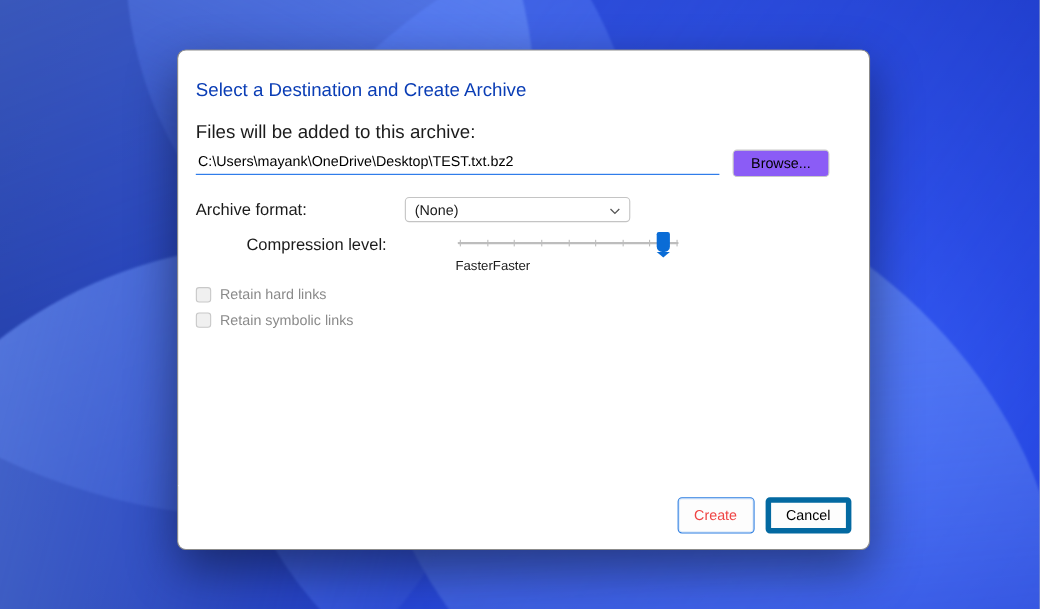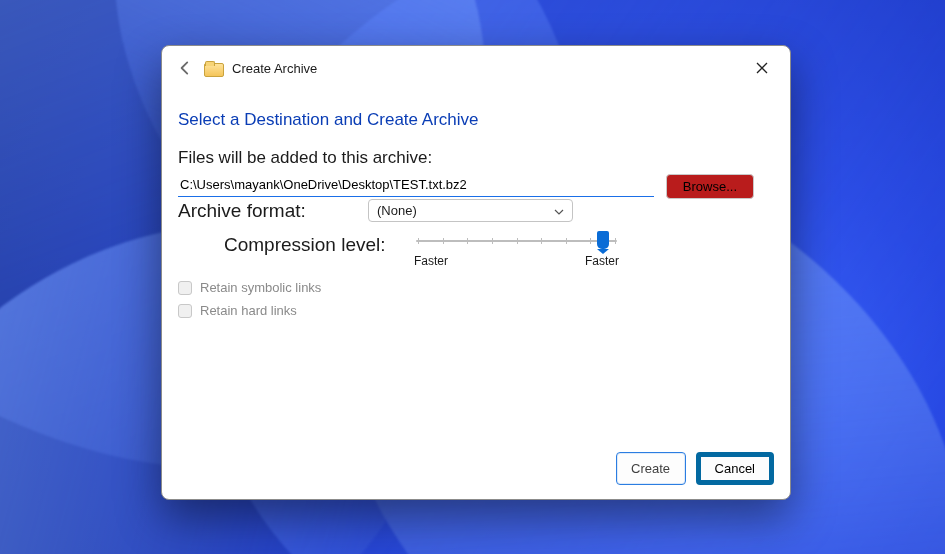--- a/index.html
+++ b/index.html
@@ -92,46 +92,46 @@
     color: #0a3db5;
     font-size: 17px;
     font-weight: 400;
     margin: 14px 0 18px 0;
   }
   .hint {
     font-size: 17px;
     margin-bottom: 6px;
   }
 
-  .path-row { display:flex; gap:12px; align-items:flex-start; }
+  .path-row { display:flex; gap:12px; align-items:flex-start; margin-bottom:18px;}
   .path-input {
     flex:1;
     border:none;
     border-bottom:1px solid #1a6fe8;
     padding:3px 2px 4px 2px;
     font-size:13px;
     font-family:inherit;
     outline:none;
     background:transparent;
   }
   .browse-btn {
     border:1px solid #c9c9c9;
-    background:#b91c1c;
+    background:#8b5cf6;
     border-radius:4px;
     padding:4px 16px;
     font-size:13px;
     cursor:pointer;
   }
 
   .form-row {
     display:flex;
     align-items:center;
     margin-bottom:12px;
   }
-  .form-label { width:190px; font-size:19px; }
+  .form-label { width:190px; font-size:15px; }
   .combo {
     width:205px;
     border:1px solid #c4c4c4;
     border-radius:4px;
     padding:3px 8px;
     font-size:13px;
     background:#fff;
     display:flex;align-items:flex-end;justify-content:space-between;
     cursor:pointer;
   }
@@ -157,21 +157,21 @@
     background:#0a6cd6;
     border-radius:2px 2px 5px 5px;
     transform:translateX(-50%);
   }
   .thumb::after{
     content:"";position:absolute;left:0;bottom:-5px;
     border-left:6px solid transparent;border-right:6px solid transparent;
     border-top:5px solid #0a6cd6;
   }
   .slider-labels{
-    display:flex;justify-content:space-between;
+    display:flex;justify-content:flex-start;
     font-size:12px;margin-top:6px;
   }
 
   .check-row{
     display:flex;align-items:center;gap:8px;
     color:#8a8a8a;
     font-size:13px;
     margin-top:8px;
   }
   .checkbox-disabled{
@@ -188,51 +188,37 @@
     min-width:70px;
     border:5px solid #0369a1;
     background:#fdfdfd;
     border-radius:4px;
     padding:4px 14px;
     font-size:13px;
     cursor:pointer;
   }
   .dlg-btn.primary{
     border:1px solid #2b7de1;
-    color:#404040;
+    color:#ef4444;
     box-shadow:0 0 0 1px rgba(43,125,225,.15) inset;
   }
 </style>
 </head>
 <body>
 
 <div class="bg">
   <div class="petal p1"></div>
   <div class="petal p2"></div>
   <div class="petal p3"></div>
   <div class="petal p4"></div>
   <div class="petal p5"></div>
 </div>
 
 <div class="window">
 
-  <div class="titlebar">
-    <div class="back-btn">
-      <svg viewBox="0 0 16 16">
-          <path d="M10 3 L5 8 L10 13" stroke="#6a6a6a" stroke-width="1.6" fill="none" stroke-linecap="round" stroke-linejoin="round"></path>
-        </svg>
-    </div>
-    <span class="folder-icon"></span>
-    <span class="title-text">Create Archive</span>
-    <div class="close-btn">
-      <svg viewBox="0 0 12 12">
-          <path d="M1 1 L11 11 M11 1 L1 11" stroke="#222" stroke-width="1.3"></path>
-        </svg>
-    </div>
-  </div>
 
   <div class="content">
     <div class="heading">Select a Destination and Create Archive</div>
 
     <div class="hint">Files will be added to this archive:</div>
 
     <div class="path-row">
       <input class="path-input" type="text" value="C:\Users\mayank\OneDrive\Desktop\TEST.txt.bz2" style="">
       <button class="browse-btn">Browse...</button>
     </div>
@@ -268,25 +254,25 @@
         </div>
         <div class="slider-labels">
           <span>Faster</span>
           <span>Faster</span>
         </div>
       </div>
     </div>
 
     <div class="check-row">
       <div class="checkbox-disabled"></div>
-      <span>Retain symbolic links</span>
+      <span>Retain hard links</span>
     </div>
     <div class="check-row">
       <div class="checkbox-disabled"></div>
-      <span>Retain hard links</span>
+      <span>Retain symbolic links</span>
     </div>
 
   </div>
 
   <div class="footer">
     <button class="dlg-btn primary">Create</button>
     <button class="dlg-btn">Cancel</button>
   </div>
 
 </div>

